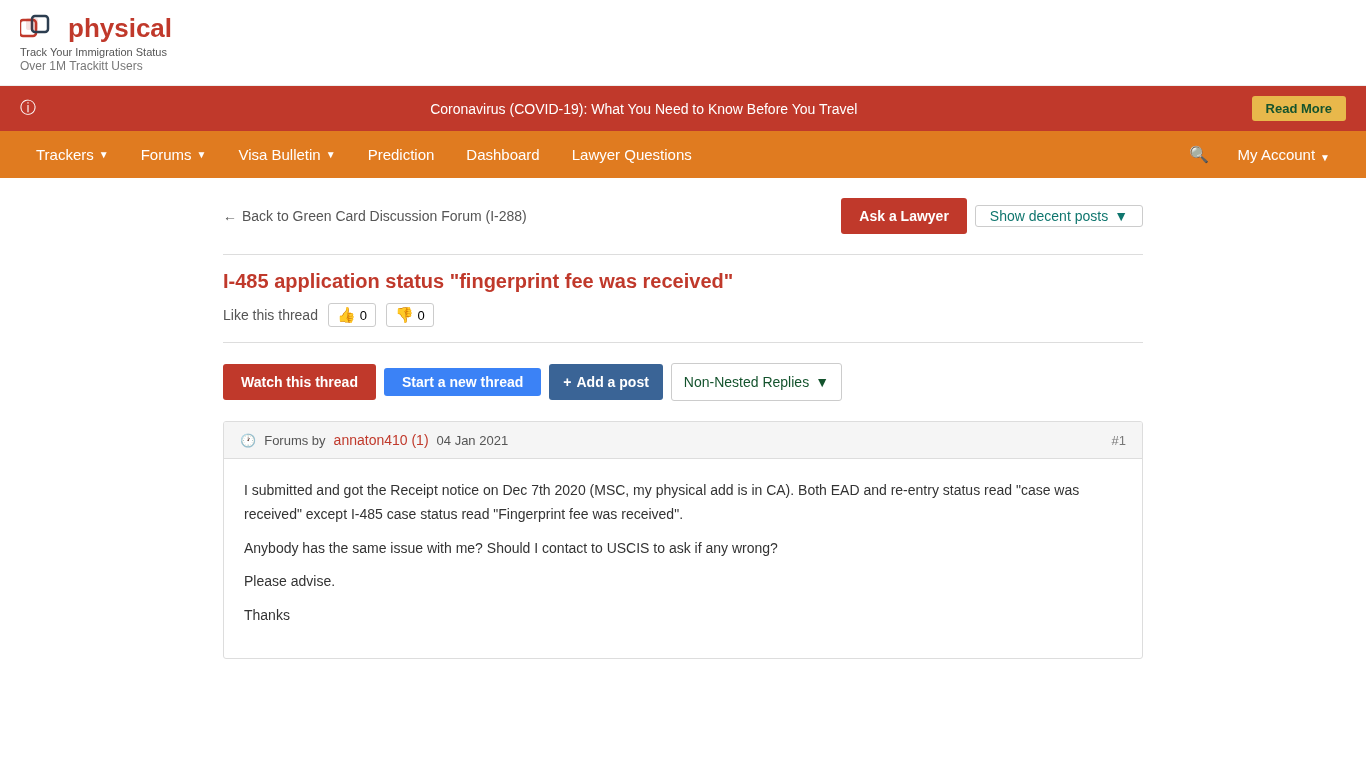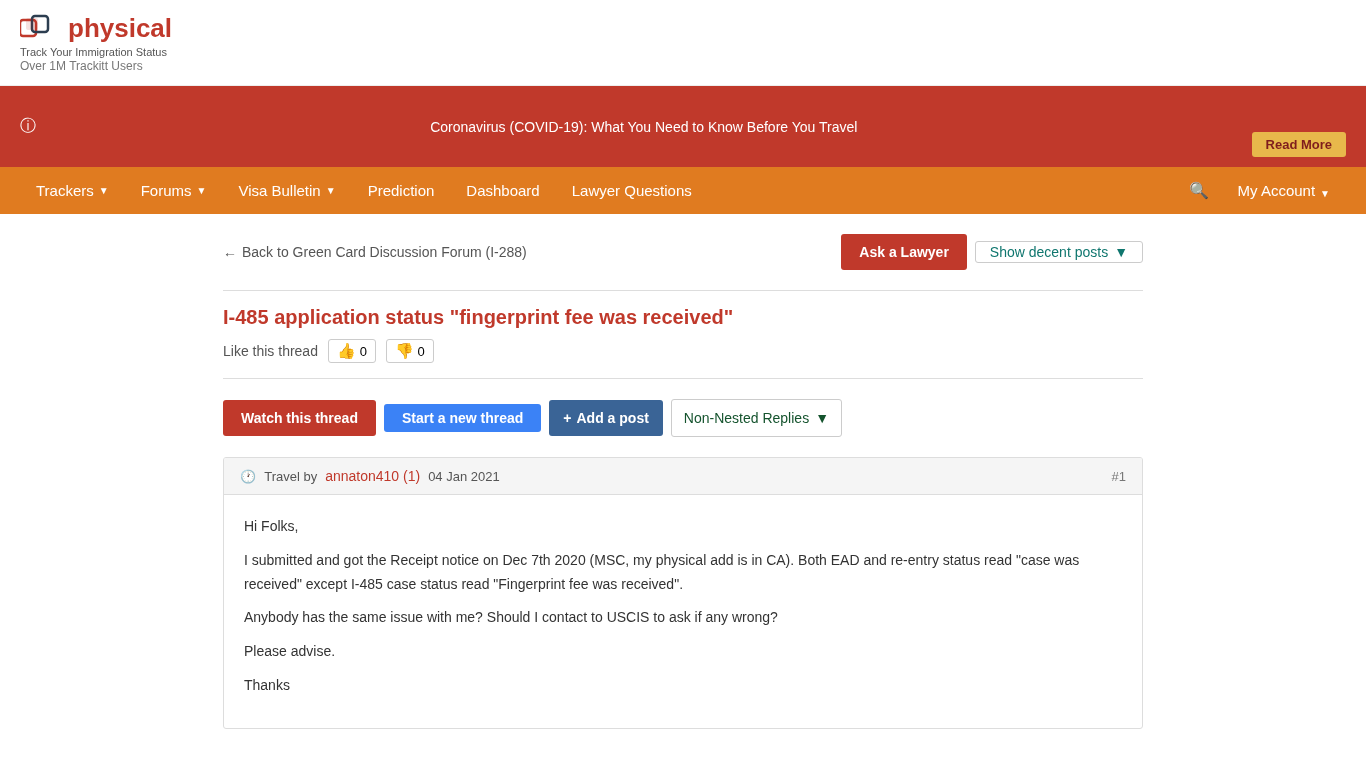--- a/index.html
+++ b/index.html
@@ -11,21 +11,21 @@
     .logo-row { display: flex; align-items: center; gap: 8px; }
     .logo-icon { width: 40px; height: 32px; }
     .logo-text { font-size: 26px; font-weight: bold; color: #c0392b; }
     .logo-sub { font-size: 11px; color: #555; margin-top: 2px; }
     .logo-users { font-size: 12px; color: #777; margin-top: 1px; }
 
     
     .alert-bar { background: #c0392b; color: #fff; padding: 10px 20px; display: flex; align-items: center; justify-content: center; gap: 10px; font-size: 14px; }
     .alert-icon { font-size: 16px; }
     .alert-text { flex: 1; text-align: center; }
-    .read-more-btn { background: #e8b84b; color: #7f1d1d; border: none; padding: 5px 14px; font-size: 13px; font-weight: bold; cursor: pointer; border-radius: 3px; margin-top: 36px; }
+    .read-more-btn { background: #e8b84b; color: #14532d; border: none; padding: 5px 14px; font-size: 13px; font-weight: bold; cursor: pointer; border-radius: 3px; }
 
     
     .nav { background: #e07b20; padding: 0 20px; display: flex; align-items: center; }
     .nav-item { color: #fff; padding: 14px 16px; font-size: 15px; cursor: pointer; display: flex; align-items: center; gap: 5px; text-decoration: none; }
     .nav-spacer { flex: 1; }
     .nav-search { color: #fff; padding: 14px 12px; cursor: pointer; font-size: 16px; }
     .nav-account { color: #fff; padding: 14px 16px; cursor: pointer; display: flex; align-items: flex-end; gap: 5px; font-size: 15px; }
     .dropdown-arrow { font-size: 10px; }
 
     
@@ -167,28 +167,27 @@
     <button class="replies-dropdown">
       <span>Non-Nested Replies</span>
       <span>▼</span>
     </button>
   </div>
 
   <div class="post-card">
     <div class="post-header">
       <div class="post-header-left">
         <span class="clock-icon">🕐</span>
-        <span>Travel by</span>
+        <span>Forums by</span>
         <a class="post-author">annaton410 (1)</a>
         <span class="post-date">04 Jan 2021</span>
       </div>
       <span class="post-number">#1</span>
     </div>
     <div class="post-body">
-      <p>Hi Folks,</p>
       <p>I submitted and got the Receipt notice on Dec 7th 2020 (MSC, my physical add is in CA). Both EAD and re-entry status read "case was received" except I-485 case status read "Fingerprint fee was received".</p>
       <p>Anybody has the same issue with me? Should I contact to USCIS to ask if any wrong?</p>
       <p>Please advise.</p>
       <p>Thanks</p>
     </div>
   </div>
 
 </div>
 
 </body></html>

